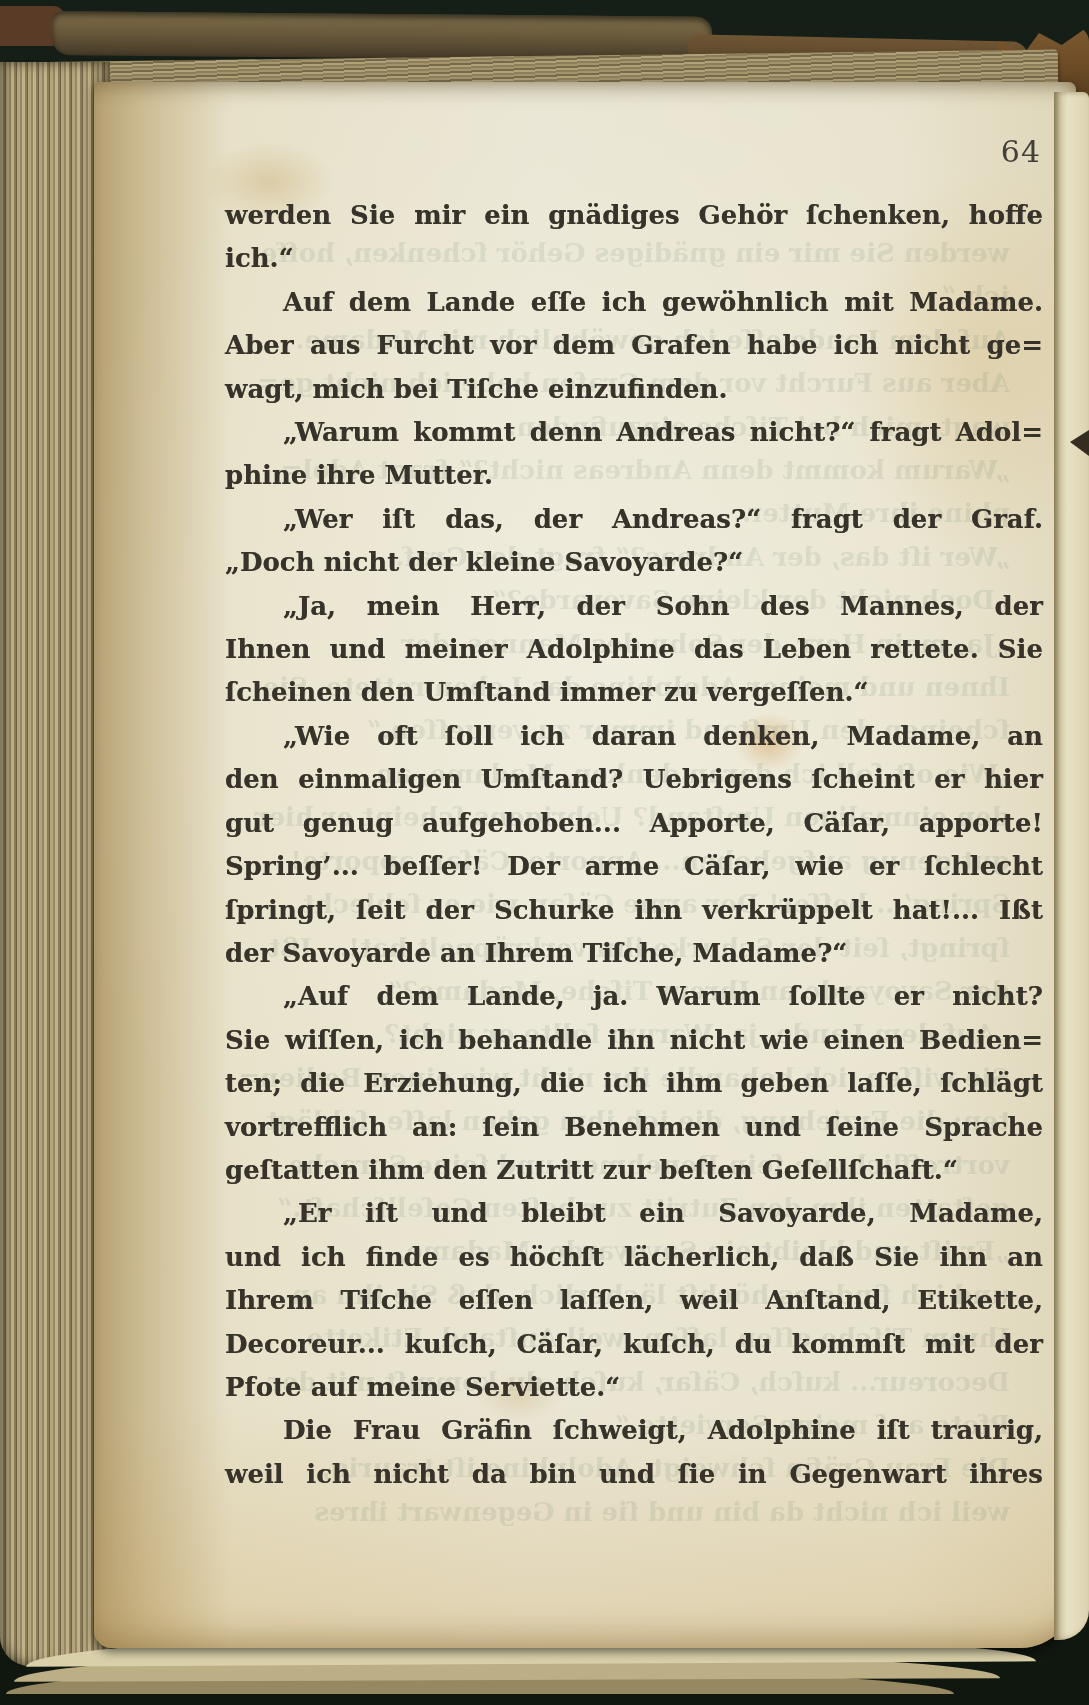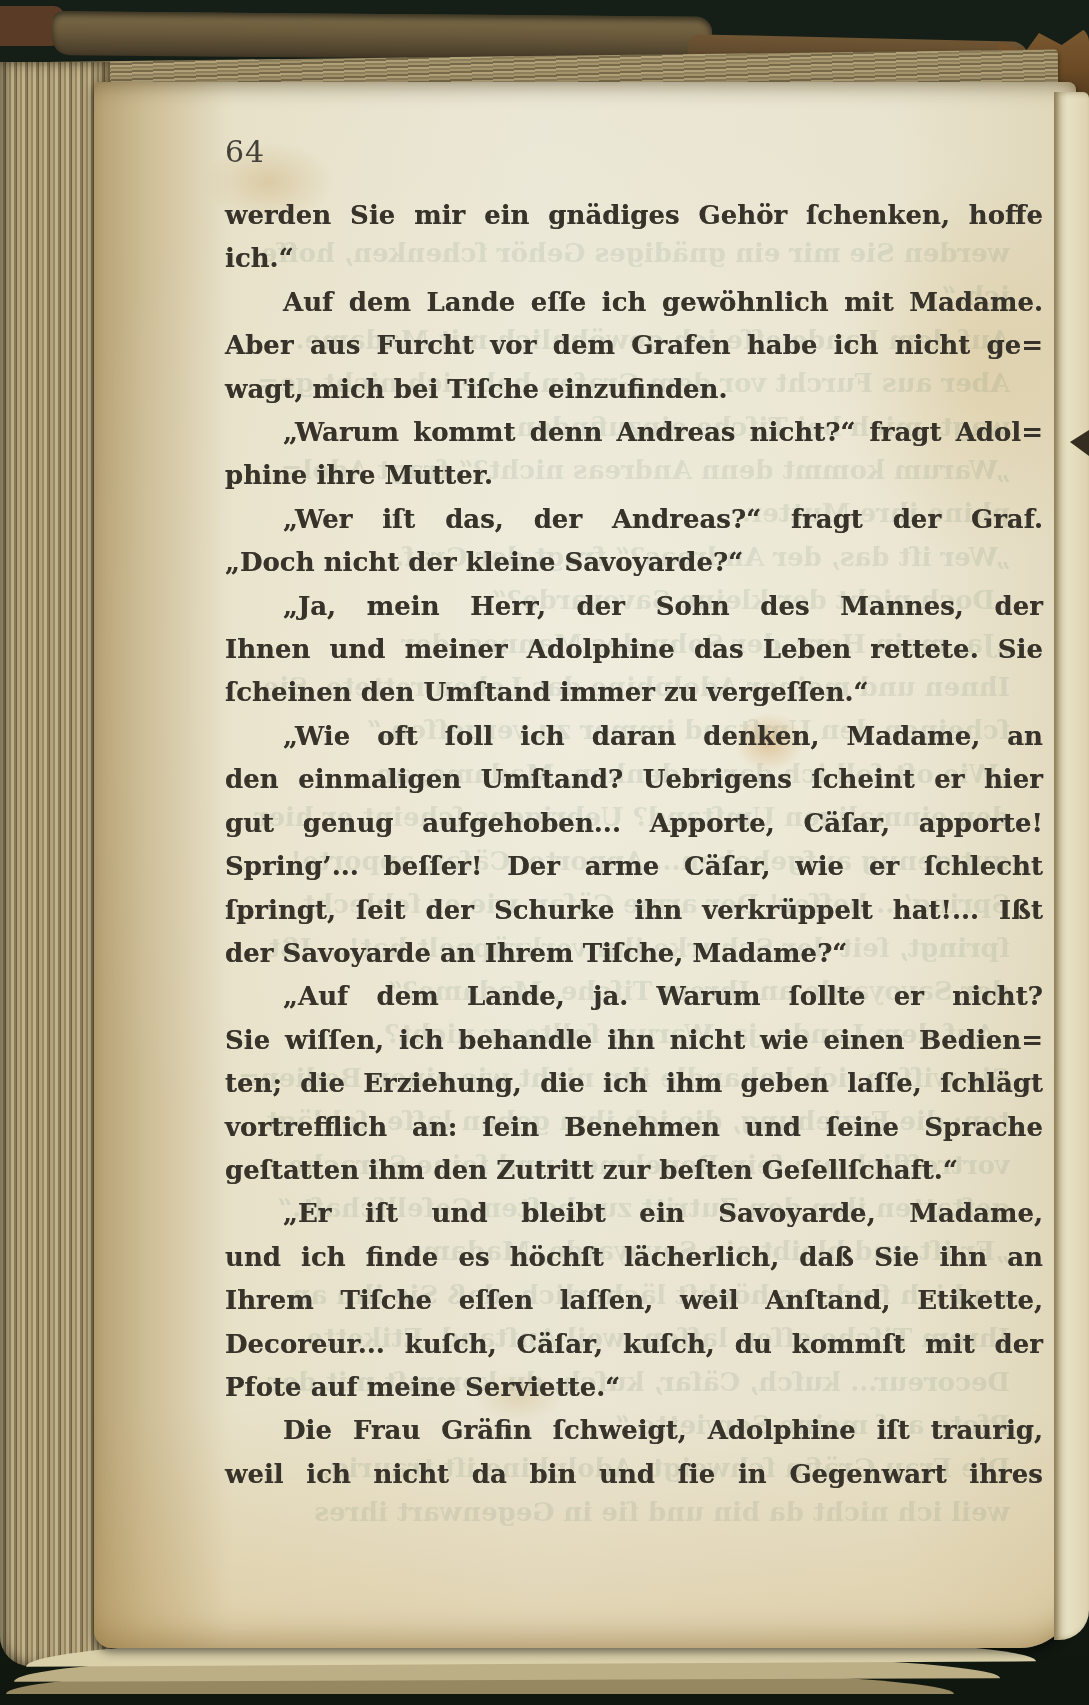--- a/index.html
+++ b/index.html
@@ -65,21 +65,21 @@
   .stain.dot3{left:380px;top:1290px;width:90px;height:50px;
     background:radial-gradient(closest-side,rgba(186,146,76,.22),rgba(186,146,76,0));}
 
   
   .bleed{position:absolute;left:96px;top:150px;width:820px;opacity:.13;color:#5e7a66;
     transform:scaleX(-1);filter:blur(.6px);
     font-size:26px;line-height:43.4px;font-weight:bold;pointer-events:none;}
   .bleed .line{text-align:justify;}
 
   
-  .page-number{position:absolute;left:131px;top:52px;width:816px;text-align:left;
+  .page-number{position:absolute;left:131px;top:52px;width:816px;text-align:right;
     font-size:30px;color:#43403a;letter-spacing:1px;}
   .text-block{position:absolute;left:131px;top:112px;width:818px;
     font-size:26px;line-height:43.4px;font-weight:bold;color:#37332a;
     text-shadow:0 0 .5px rgba(55,51,42,.6);}
   .line{min-height:43.4px;text-align:left;}
   .line.just{text-align:justify;text-align-last:justify;}
   .line.indent{text-indent:58px;}
 
   
   .next-page{position:absolute;left:1054px;top:92px;width:35px;height:1548px;

